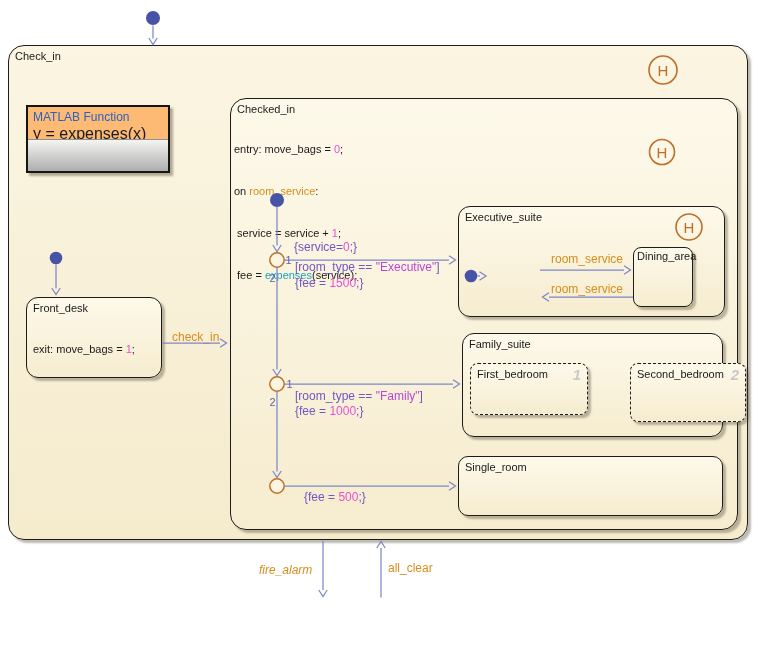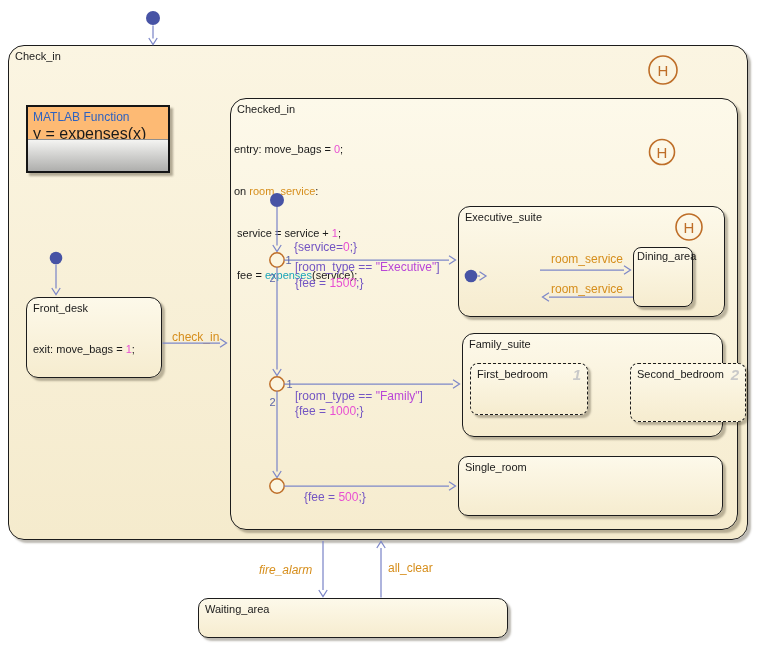--- a/index.html
+++ b/index.html
@@ -85,23 +85,20 @@
   </div>
   <div class="state dashed" style="left:630px;top:363px;width:116px;height:59px;border-radius:8px;">
     <div class="slabel">Second_bedroom</div>
     <div class="ordernum">2</div>
   </div>
 
   <div class="state" style="left:458px;top:456px;width:265px;height:60px;border-radius:10px;">
     <div class="slabel">Single_room</div>
   </div>
 
-  <div class="state" style="left:198px;top:598px;width:310px;height:40px;border-radius:10px;">
-    <div class="slabel">Waiting_area</div>
-  </div>
 
   <div class="tlabel t-orange" style="left:172px;top:330px;">check_in</div>
   <div class="tlabel t-orange" style="left:259px;top:563px;font-style:italic;">fire_alarm</div>
   <div class="tlabel t-orange" style="left:388px;top:561px;">all_clear</div>
   <div class="tlabel t-orange" style="left:551px;top:252px;">room_service</div>
   <div class="tlabel t-orange" style="left:551px;top:282px;">room_service</div>
 
   <div class="tlabel t-purple" style="left:294px;top:212px;margin-top:28px;"><span>{service=</span><span class="t-num">0</span><span>;}</span></div>
 
   <div class="tlabel t-purple" style="left:295px;top:260px;"><span>[room_type == </span><span class="t-str">"Executive"</span><span>]</span></div>

